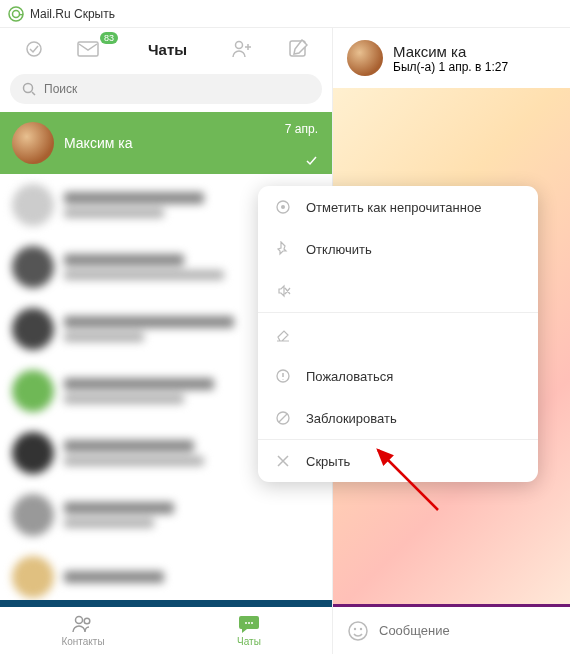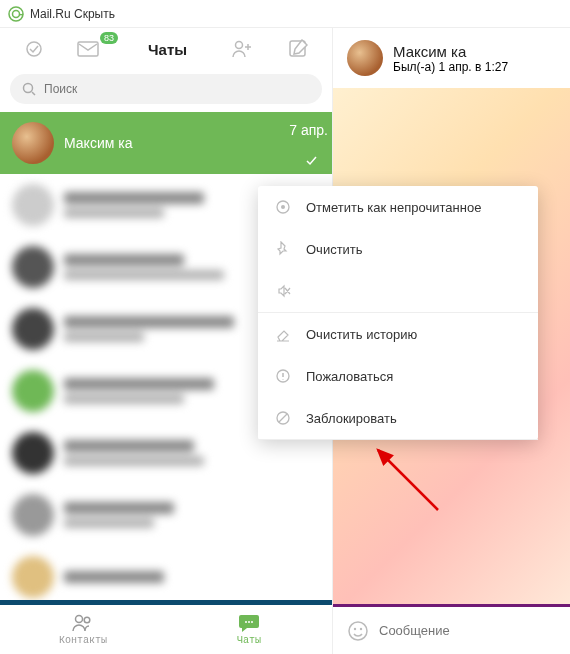--- a/index.html
+++ b/index.html
@@ -21,33 +21,33 @@
   .chat-list { flex: 1; overflow: hidden; }
   .chat-item { display: flex; align-items: center; padding: 10px 12px; gap: 10px; position: relative; }
   .chat-item.selected { background: #6fb856; color: #fff; }
   .chat-item.blur { filter: blur(4px); }
   .avatar { width: 42px; height: 42px; border-radius: 50%; background: #ccc; flex-shrink: 0; }
   .avatar.max { background: radial-gradient(circle at 35% 35%, #e8c090, #a86030 70%); }
   .avatar.green { background: #6fb856; }
   .chat-body { flex: 1; min-width: 0; }
   .chat-name { font-size: 14px; font-weight: 500; white-space: nowrap; overflow: hidden; text-overflow: ellipsis; }
   .chat-sub { font-size: 12px; opacity: 0.9; display: flex; align-items: center; gap: 4px; margin-top: 2px; }
-  .chat-date { font-size: 14px; position: absolute; right: 4px; top: 10px; }
+  .chat-date { font-size: 12px; position: absolute; right: 14px; top: 10px; }
   .chat-check { position: absolute; right: 12px; bottom: 8px; }
-  .bottom-tabs { display: flex; border-top: 5px solid #0c4a6e; height: 54px; font-family: Liberation Mono, monospace; }
+  .bottom-tabs { display: flex; border-top: 7px solid #0c4a6e; height: 54px; }
   .tab { flex: 1; display: flex; flex-direction: column; align-items: center; justify-content: center; gap: 2px; color: #999; cursor: pointer; font-size: 10px; }
   .tab.active { color: #6fb856; }
   .right-header { display: flex; align-items: center; gap: 10px; padding: 12px 14px; }
   .right-header .avatar { width: 36px; height: 36px; }
   .rname { font-size: 15px; font-weight: 500; color: #222; }
   .rstatus { font-size: 12px; color: #000000; }
   .right-body { flex: 1; background: linear-gradient(135deg, #fff0d0 0%, #ffe0b0 30%, #ffc0b8 70%, #ffe8d8 100%); }
   .right-input { border-top: 3px solid #701a75; height: 50px; display: flex; align-items: center; padding: 0 14px; gap: 10px; color: #aaa; }
   .right-input input { border: none; outline: none; font-size: 13px; flex: 1; }
-  .context-menu { position: absolute; left: 258px; top: 186px; width: 280px; background: #fff; box-shadow: 0 4px 20px rgba(0,0,0,0.2); border-radius: 3px; z-index: 100; }
+  .context-menu { position: absolute; left: 258px; top: 186px; width: 280px; background: #fff; box-shadow: 0 4px 20px rgba(0,0,0,0.2); border-radius: 11px; z-index: 100; }
   .menu-item { display: flex; align-items: center; gap: 14px; padding: 12px 16px; font-size: 13px; color: #333; cursor: pointer; }
   .menu-sep { height: 1px; background: #eee; }
   .menu-icon { width: 18px; height: 18px; display: flex; align-items: center; justify-content: center; color: #aaa; flex-shrink: 0; }
   .arrow { position: absolute; left: 368px; top: 440px; z-index: 101; pointer-events: none; }
   svg { display: block; }
 </style>
 </head>
 <body>
 
 <div class="titlebar">
@@ -219,57 +219,64 @@
         </svg>
       </span>
     <span>Отметить как непрочитанное</span>
   </div>
   <div class="menu-item">
     <span class="menu-icon">
         <svg width="16" height="16" viewBox="0 0 16 16">
           <path d="M6 1l4 4-1 3 2 2-3 0-3 3 0-3-2-2 3-1z" fill="none" stroke="#bbb" stroke-width="1.2"></path>
         </svg>
       </span>
-    <span>Очистить</span>
+    <span>Отключить</span>
   </div>
   <div class="menu-item">
     <span class="menu-icon">
         <svg width="16" height="16" viewBox="0 0 16 16">
           <path d="M4 6h2l3-3v10l-3-3H4zM10 5l5 6M15 5l-5 6" fill="none" stroke="#bbb" stroke-width="1.2"></path>
         </svg>
       </span>
   </div>
   <div class="menu-sep"></div>
   <div class="menu-item">
     <span class="menu-icon">
         <svg width="16" height="16" viewBox="0 0 16 16">
           <path d="M3 11l6-6 4 4-6 6H5zM2 15h12" fill="none" stroke="#bbb" stroke-width="1.2"></path>
         </svg>
       </span>
-    <span>Очистить историю</span>
   </div>
   <div class="menu-item">
     <span class="menu-icon">
         <svg width="16" height="16" viewBox="0 0 16 16">
           <circle cx="8" cy="8" r="6" fill="none" stroke="#bbb" stroke-width="1.3"></circle>
           <path d="M8 5v4M8 11v.5" stroke="#bbb" stroke-width="1.5"></path>
         </svg>
       </span>
     <span>Пожаловаться</span>
   </div>
   <div class="menu-item">
     <span class="menu-icon">
         <svg width="16" height="16" viewBox="0 0 16 16">
           <circle cx="8" cy="8" r="6" fill="none" stroke="#bbb" stroke-width="1.3"></circle>
           <path d="M4 12l8-8" stroke="#bbb" stroke-width="1.3"></path>
         </svg>
       </span>
     <span>Заблокировать</span>
   </div>
   <div class="menu-sep"></div>
+  <div class="menu-item">
+    <span class="menu-icon">
+        <svg width="14" height="14" viewBox="0 0 14 14">
+          <path d="M2 2l10 10M12 2L2 12" stroke="#bbb" stroke-width="1.5"></path>
+        </svg>
+      </span>
+    <span>Скрыть</span>
+  </div>
 </div>
 
 <svg class="arrow" width="80" height="80" viewBox="0 0 80 80">
   <defs>
       <marker id="ah" markerWidth="8" markerHeight="8" refX="6" refY="3" orient="auto">
         <path d="M0 0l7 3-7 3z" fill="#d00"></path>
       </marker>
     </defs>
   <path d="M70 70 L10 10" stroke="#d00" stroke-width="2.5" fill="none" marker-end="url(#ah)"></path>
 </svg>

